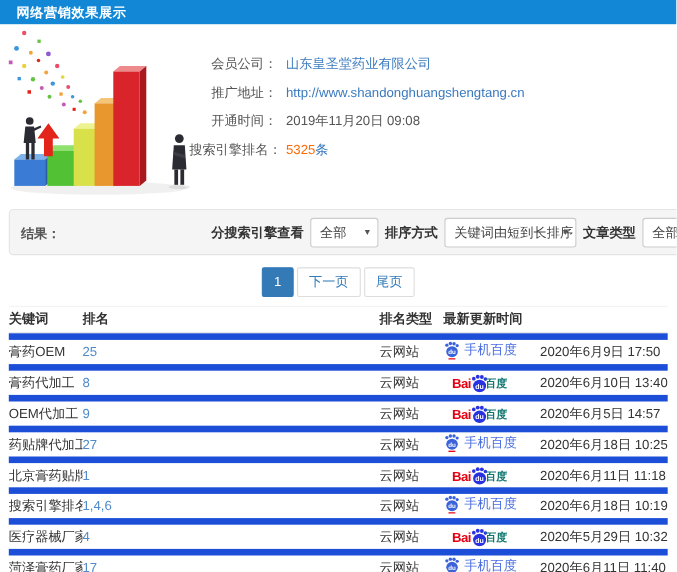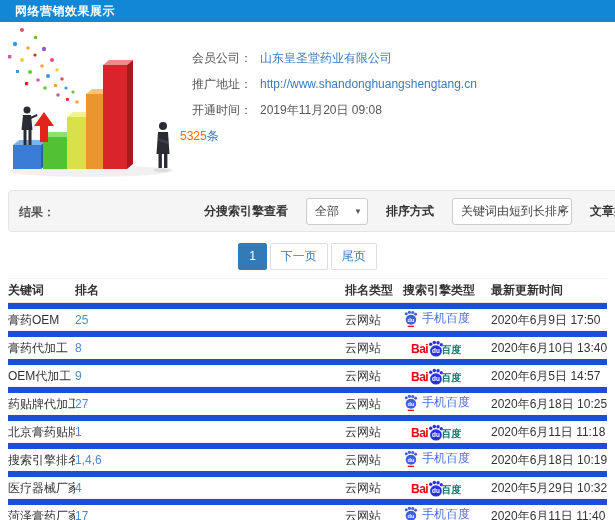--- a/index.html
+++ b/index.html
@@ -19,21 +19,21 @@
   .info-value { margin-left:8px; white-space:nowrap; }
   .link-blue { color:#3a7abf; text-decoration:none; cursor:pointer; }
   .val-dark { color:#555; }
   .val-orange { color:#ff6a00; }
 
   
   .filter-panel { position:relative; margin-left:8px; margin-right:-12px; height:42px;
     background:#f5f5f5; border:1px solid #e4e4e4; border-radius:4px; }
   .result-label { position:absolute; left:10px; top:13px; font-weight:bold; color:#555; }
   .filter-controls { position:absolute; left:181px; top:7px; display:flex; align-items:center; gap:4px; white-space:nowrap; }
-  .filter-label { font-weight:bold; color:#333; margin:0 14px; }
+  .filter-label { font-weight:bold; color:#333; margin:0 2px; }
   .select { position:relative; height:27px; background:#fff; border:1px solid #ccc; border-radius:3px;
     line-height:25px; padding:0 18px 0 8px; color:#444; cursor:pointer; overflow:hidden; }
   .select .caret { position:absolute; right:5px; top:0; font-size:8px; color:#555; line-height:25px; }
   .sel-engine { width:62px; } .sel-sort { width:120px; } .sel-article { width:62px; }
 
   
   .pagination { margin-top:11px; height:27px; display:flex; justify-content:center; gap:3px; }
   .page-btn { min-width:26px; padding:0 10px; height:27px; line-height:25px; text-align:center;
     border:1px solid #ddd; border-radius:2px; background:#fff; color:#337ab7; cursor:pointer; }
   .page-btn.active { background:#337ab7; border-color:#337ab7; color:#fff; }
@@ -149,20 +149,21 @@
     </div>
     <div class="info-row">
       <span class="info-label">推广地址：</span>
       <span class="info-value link-blue">http://www.shandonghuangshengtang.cn</span>
     </div>
     <div class="info-row">
       <span class="info-label">开通时间：</span>
       <span class="info-value val-dark">2019年11月20日 09:08</span>
     </div>
     <div class="info-row">
+      <span class="info-label">搜索引擎排名：</span>
       <span class="info-value">
         <span class="val-orange">5325</span><span class="link-blue">条</span>
       </span>
     </div>
   </div>
 </div>
 
 <div class="filter-panel">
   <span class="result-label">结果：</span>
   <div class="filter-controls">
@@ -189,21 +190,20 @@
   <span class="page-btn active">1</span>
   <span class="page-btn">下一页</span>
   <span class="page-btn">尾页</span>
 </div>
 
 <div class="table">
   <div class="tr head">
     <div class="td c-kw">关键词</div>
     <div class="td c-rank">排名</div>
     <div class="td c-type">排名类型</div>
-    <div class="td c-eng">搜索引擎类型</div>
     <div class="td c-time">最新更新时间</div>
   </div>
   <div id="table-body">
       <div class="tr">
         <div class="td c-kw">膏药OEM</div>
         <div class="td c-rank"><span class="rank-val">25</span></div>
         <div class="td c-type">云网站</div>
         <div class="td c-eng"><span class="mb-wrap">
             <svg width="15" height="17" viewBox="0 0 24 27">
               <circle cx="5.2" cy="6" r="2.4" fill="#3a62d9"></circle>

